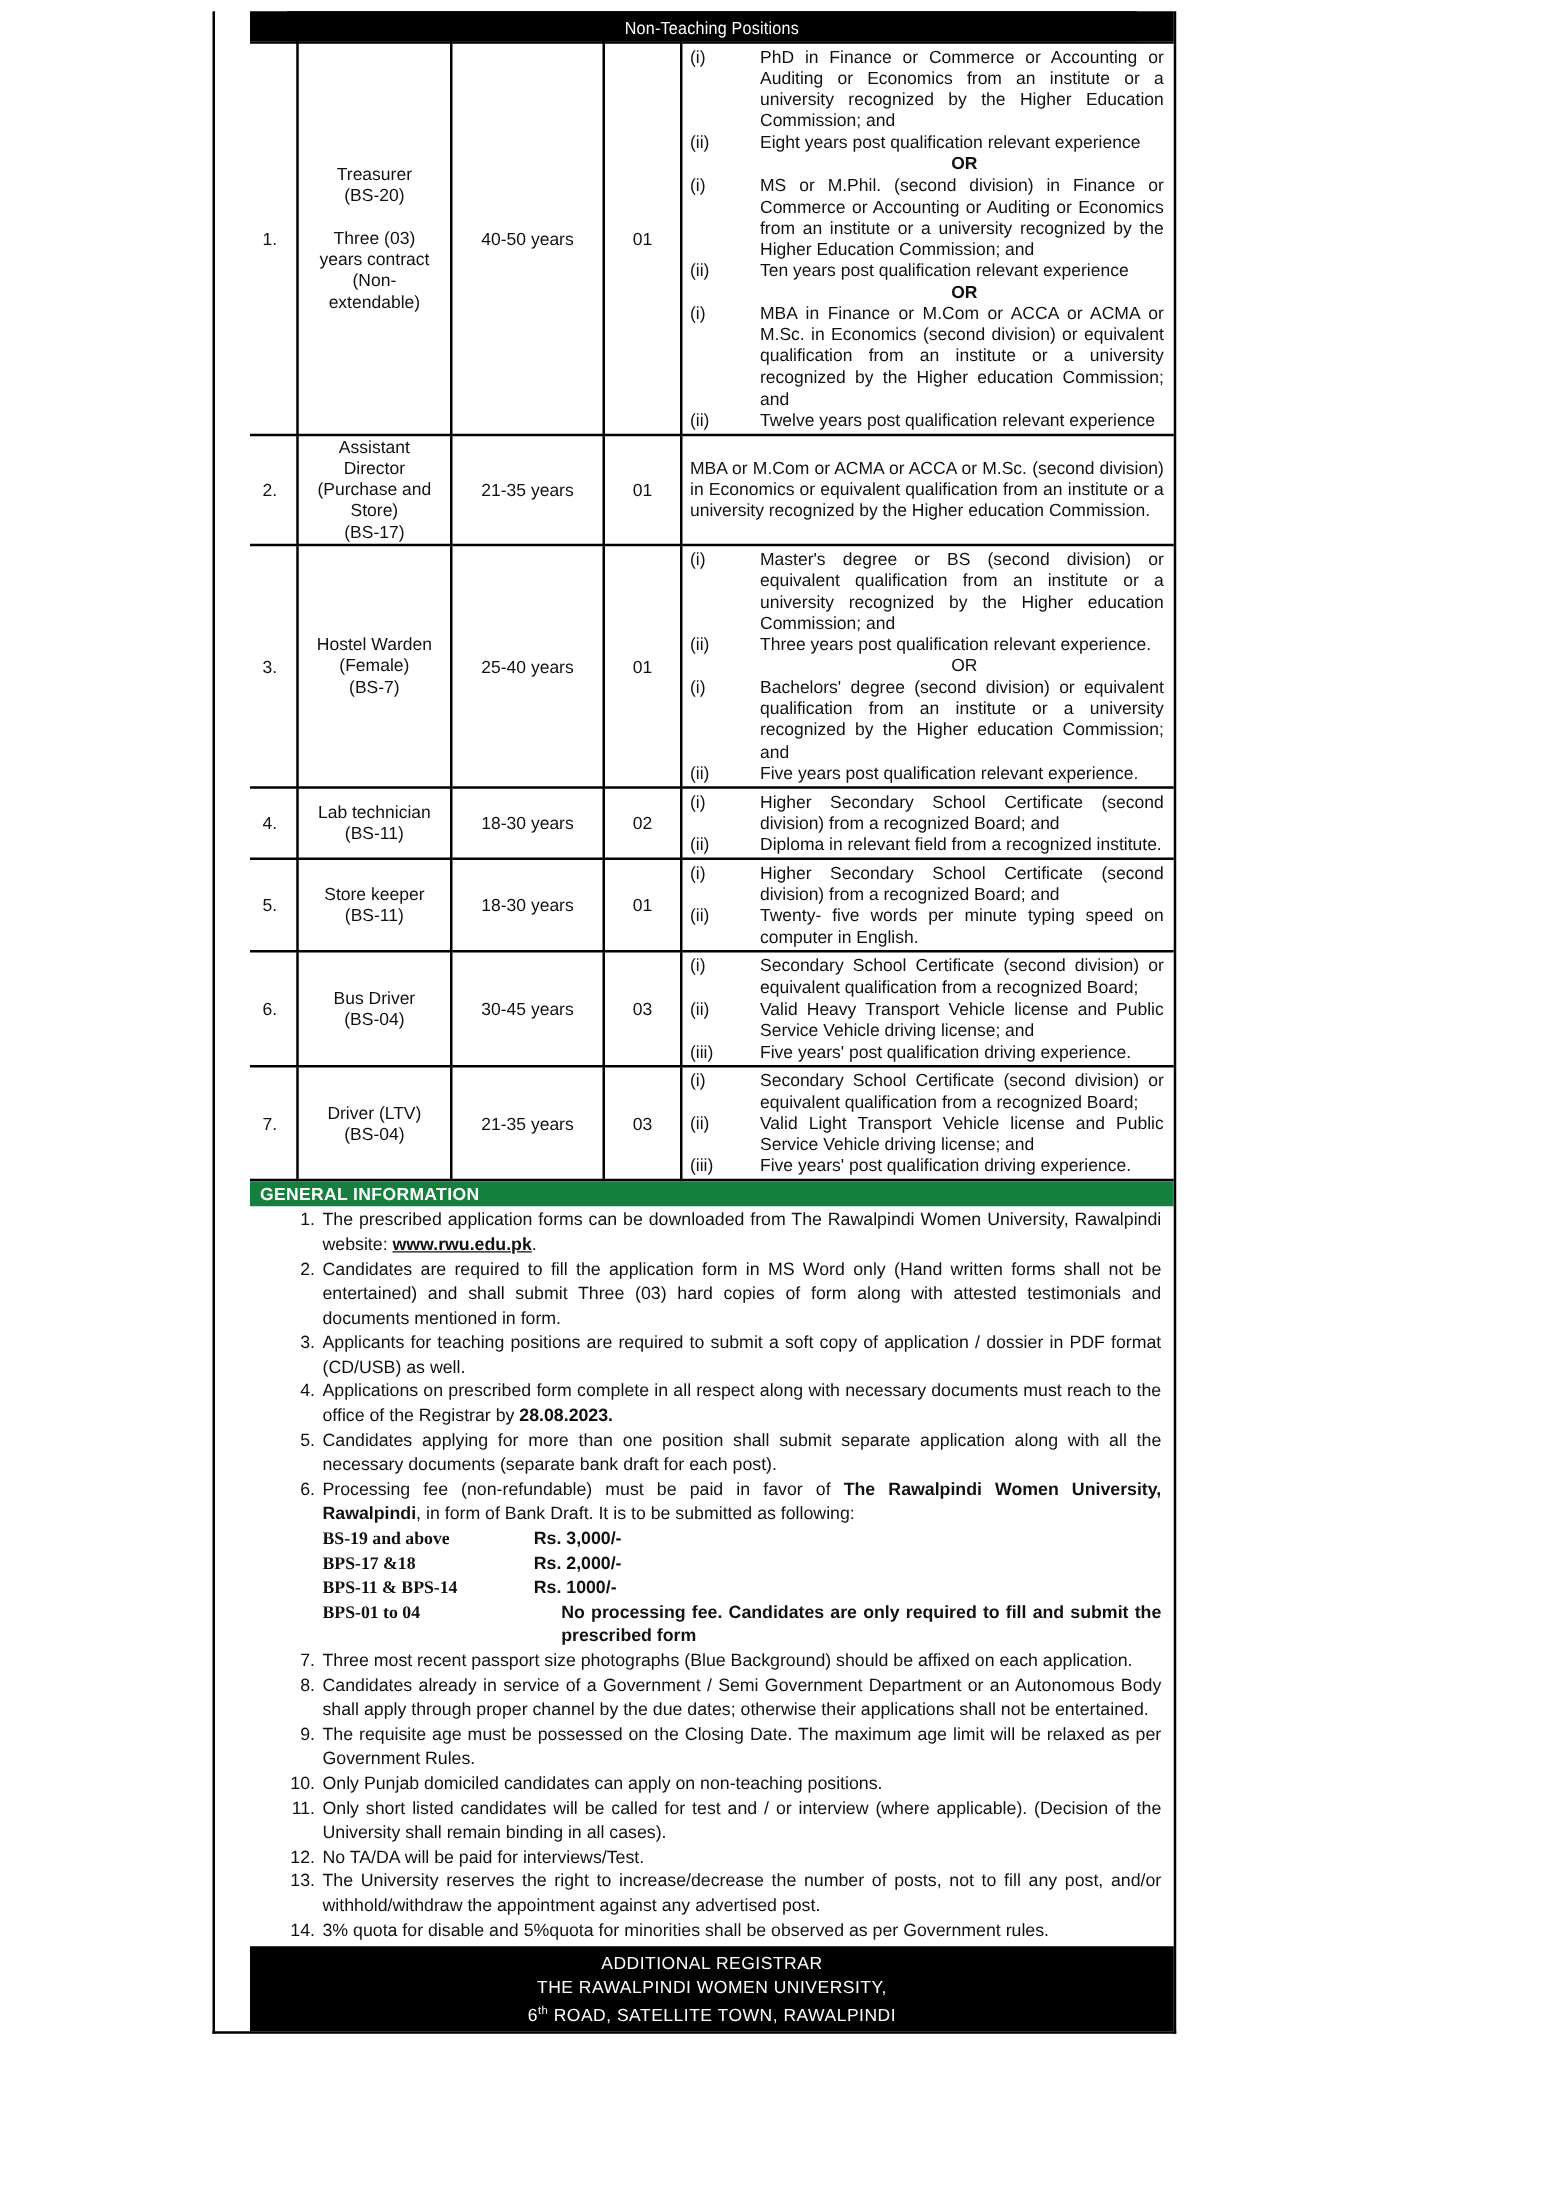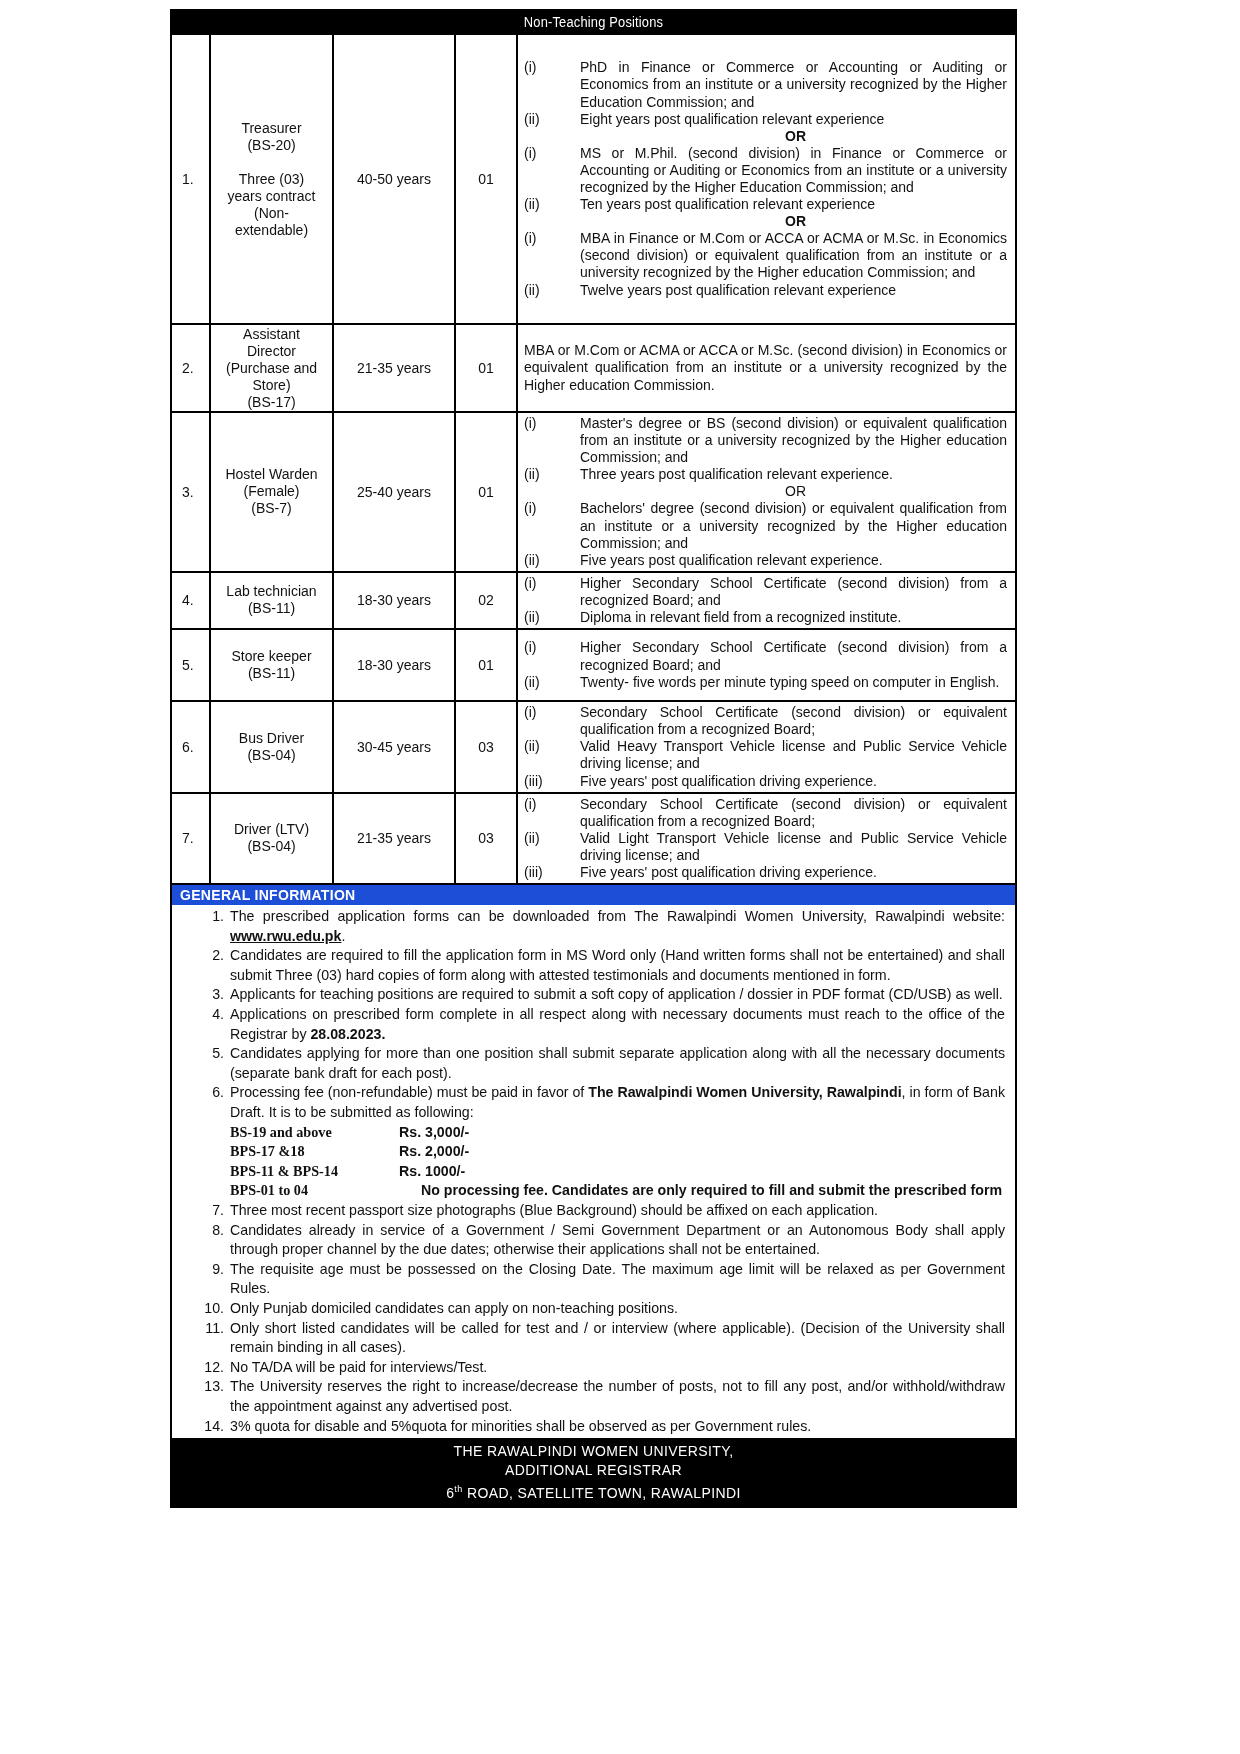--- a/index.html
+++ b/index.html
@@ -1,35 +1,35 @@
 <!DOCTYPE html>
 <html><head>
 <meta charset="utf-8">
 <style>
   html, body { margin: 0; padding: 0; background: #ffffff; }
   body { width: 1240px; height: 1754px; position: relative; font-family: "Liberation Sans", sans-serif; color: #111; }
-  .page { position: absolute; left: 170px; top: 9px; width: 847px; border: 2px solid #000; border-top: none; box-sizing: border-box; }
+  .page { position: absolute; left: 170px; top: 9px; width: 771px; border: 2px solid #000; border-top: none; box-sizing: border-box; padding-left: 28px; }
   .title-bar { background: #000; color: #fff; text-align: center; font-size: 14px; height: 24px; line-height: 26px; letter-spacing: 0.2px; font-family: "Liberation Sans", sans-serif; transform: scaleX(0.92); transform-origin: center; }
   .title-wrap { background: #000; }
   table.positions { width: 100%; border-collapse: collapse; table-layout: fixed; font-size: 14px; }
   table.positions td { border: 2px solid #000; vertical-align: middle; padding: 0; }
   table.positions tr td:first-child { border-left: none; }
   table.positions tr td:last-child { border-right: none; }
   td.c-no { width: 38px; text-align: left; padding-left: 10px !important; box-sizing: border-box; }
   td.c-post { width: 121px; text-align: center; line-height: 17px; margin-left: 28px; }
   td.c-age { width: 120px; text-align: center; }
   td.c-num { width: 60px; text-align: center; }
   td.c-qual { padding: 2px 8px 2px 6px !important; line-height: 17.1px; }
   .q-line { display: flex; }
   .q-marker { width: 56px; flex: 0 0 56px; }
   .q-text { flex: 1; text-align: justify; text-align-last: left; }
   .q-or { text-align: center; font-weight: bold; padding-left: 60px; }
   .q-or.plain { font-weight: normal; }
   .q-plain { text-align: justify; padding-left: 0; }
-  .gi-header { background: #1d4ed8; color: #fff; font-weight: bold; font-size: 14px; height: 20px; line-height: 20px; padding-left: 8px; letter-spacing: 0.3px; }
+  .gi-header { background: #15803d; color: #fff; font-weight: bold; font-size: 14px; height: 20px; line-height: 20px; padding-left: 8px; letter-spacing: 0.3px; }
   .gi-list { padding: 2px 10px 2px 0; font-size: 14.2px; line-height: 19.6px; }
   .gi-item { display: flex; }
   .gi-num { width: 58px; flex: 0 0 58px; text-align: right; padding-right: 6px; box-sizing: border-box; }
   .gi-text { flex: 1; text-align: justify; }
   .gi-text b { font-weight: bold; }
   .gi-text u { text-decoration: underline; font-weight: bold; }
   .fee-table { font-weight: bold; }
   .fee-row { display: flex; }
   .fee-label { width: 169px; font-family: Liberation Serif, serif; }
   .fee-amount { flex: 1; }
@@ -293,17 +293,17 @@
         <span class="gi-num">13.</span>
         <div class="gi-text"><span>The University reserves the right to increase/decrease the number of posts, not to fill any post, and/or withhold/withdraw the appointment against any advertised post.</span></div>
       </div>
       <div class="gi-item">
         <span class="gi-num">14.</span>
         <div class="gi-text"><span>3% quota for disable and 5%quota for minorities shall be observed as per Government rules.</span></div>
       </div>
     </div>
 
   <div class="footer">
+    <div>ADDITIONAL REGISTRAR</div>
     <div>THE RAWALPINDI WOMEN UNIVERSITY,</div>
-    <div>ADDITIONAL REGISTRAR</div>
     <div><span>6</span><span class="sup">th</span><span> ROAD, SATELLITE TOWN, RAWALPINDI</span></div>
   </div>
 </div>
 
 </body></html>

